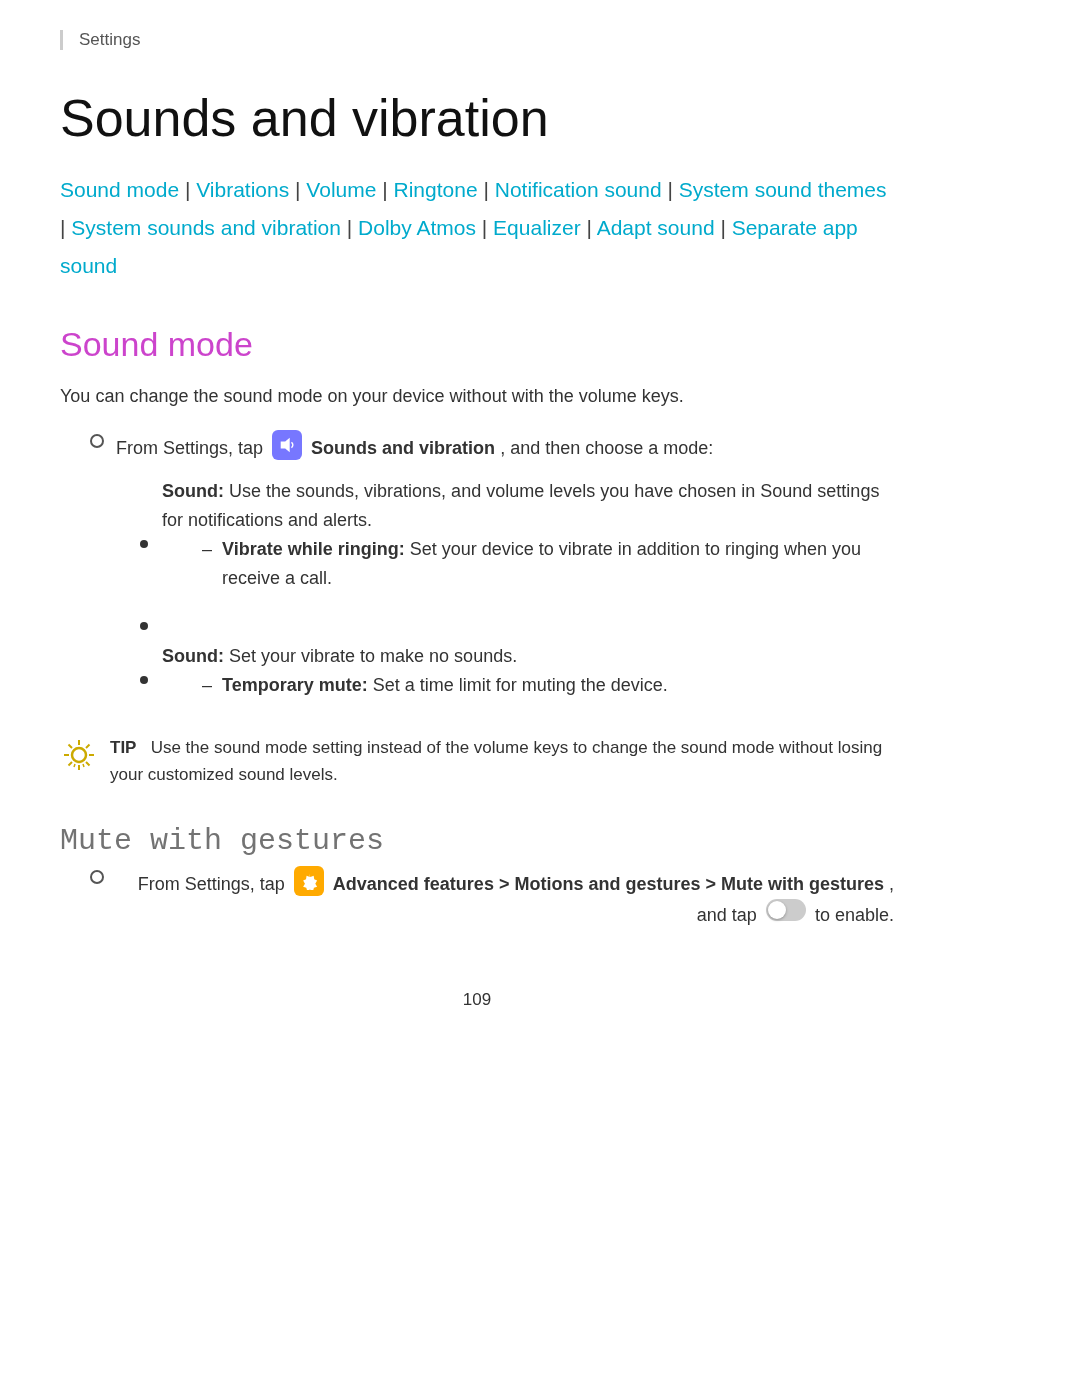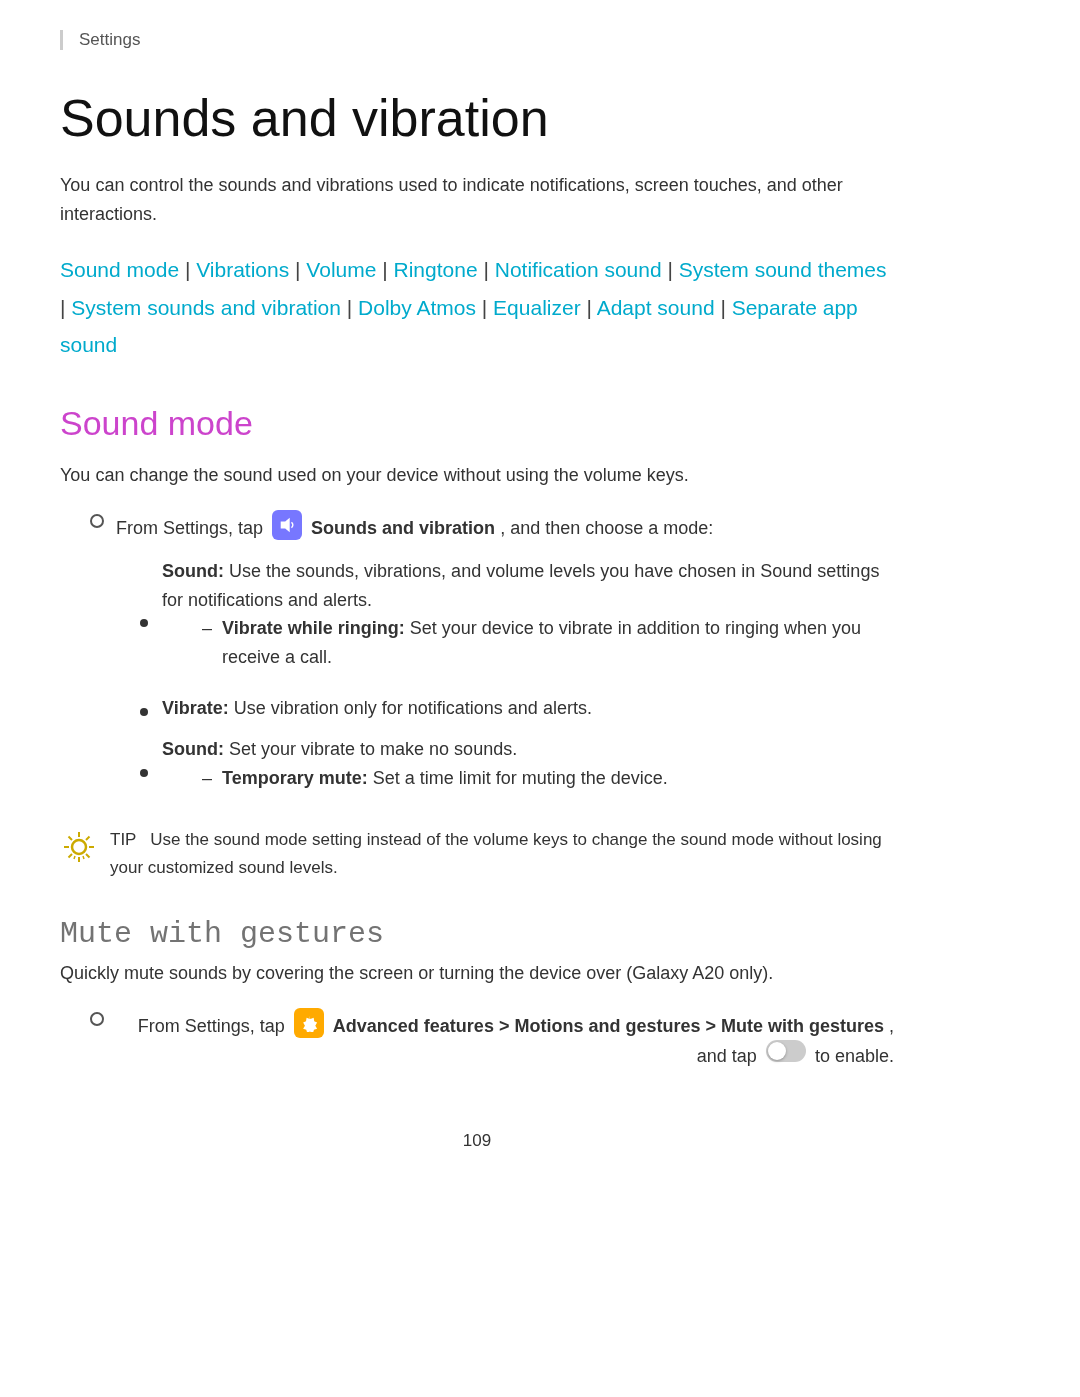--- a/index.html
+++ b/index.html
@@ -159,21 +159,21 @@
       line-height: 1.6;
     }
     .tip-icon {
       width: 38px;
       height: 38px;
       flex-shrink: 0;
       margin-right: 12px;
       margin-top: 2px;
     }
     .tip-text .tip-label {
-      font-weight: normal;
+      font-weight: bold;
       color: #333333;
     }
     .section-title-2 {
       font-family: Liberation Mono, monospace;
       font-size: 30px;
       font-weight: 400;
       color: #737373;
       margin-bottom: 8px;
       margin-top: 10px;
     }
@@ -221,28 +221,27 @@
 <body>
 
 <div class="page-container">
 
   <div class="breadcrumb-bar">
     <span>Settings</span>
   </div>
 
   <h1 class="page-title">Sounds and vibration</h1>
 
-  <p class="intro-text">You can control the sounds and vibrations used to indicate notifications, screen touches, and other interactions.</p>
 
   <div class="nav-links">
     <a>Sound mode</a><span class="sep"> | </span><a>Vibrations</a><span class="sep"> | </span><a>Volume</a><span class="sep"> | </span><a>Ringtone</a><span class="sep"> | </span><a>Notification sound</a><span class="sep"> | </span><a>System sound themes</a><span class="sep"> | </span><a>System sounds and vibration</a><span class="sep"> | </span><a>Dolby Atmos</a><span class="sep"> | </span><a>Equalizer</a><span class="sep"> | </span><a>Adapt sound</a><span class="sep"> | </span><a>Separate app sound</a>
   </div>
 
   <h2 class="section-title">Sound mode</h2>
-  <p class="section-desc">You can change the sound used on your device without using the volume keys.</p>
+  <p class="section-desc">You can change the sound mode on your device without with the volume keys.</p>
 
   <div class="bullet-outer">
     <div class="bullet-outer-item">
       <span class="circle-bullet"></span>
       <span>
         <span>From Settings, tap</span>
         
         <span class="sound-icon">
           <svg viewBox="0 0 20 20" fill="white">
             <polygon points="3,6 8,6 13,2 13,18 8,14 3,14"></polygon>
@@ -265,24 +264,20 @@
             <div class="dash-item">
               <span class="dash">–</span>
               <span><span class="bold">Vibrate while ringing:</span> Set your device to vibrate in addition to ringing when you receive a call.</span>
             </div>
           </div>
         </div>
       </div>
 
       <div class="bullet-inner-item">
         <span class="dot-bullet"></span>
-        <div>
-          <span class="bold">Vibrate:</span>
-          <span> Use vibration only for notifications and alerts.</span>
-        </div>
       </div>
 
       <div class="bullet-inner-item">
         <span class="dot-bullet"></span>
         <div>
           <span class="bold">Sound:</span>
           <span> Set your vibrate to make no sounds.</span>
           <div class="dash-list">
             <div class="dash-item">
               <span class="dash">–</span>
@@ -314,21 +309,20 @@
       </svg>
     </div>
     <div class="tip-text">
       <span class="tip-label">TIP</span>
       <span>&nbsp;</span>
       <span>Use the sound mode setting instead of the volume keys to change the sound mode without losing your customized sound levels.</span>
     </div>
   </div>
 
   <h2 class="section-title-2">Mute with gestures</h2>
-  <p class="section-desc">Quickly mute sounds by covering the screen or turning the device over (Galaxy A20 only).</p>
 
   <div class="bullet-outer">
     <div class="bullet-outer-item">
       <span class="circle-bullet"></span>
       <span>
         <span>From Settings, tap</span>
         
         <span class="gear-icon">
           <svg viewBox="0 0 20 20" width="18" height="18" fill="white">
             <circle cx="10" cy="10" r="3"></circle>

